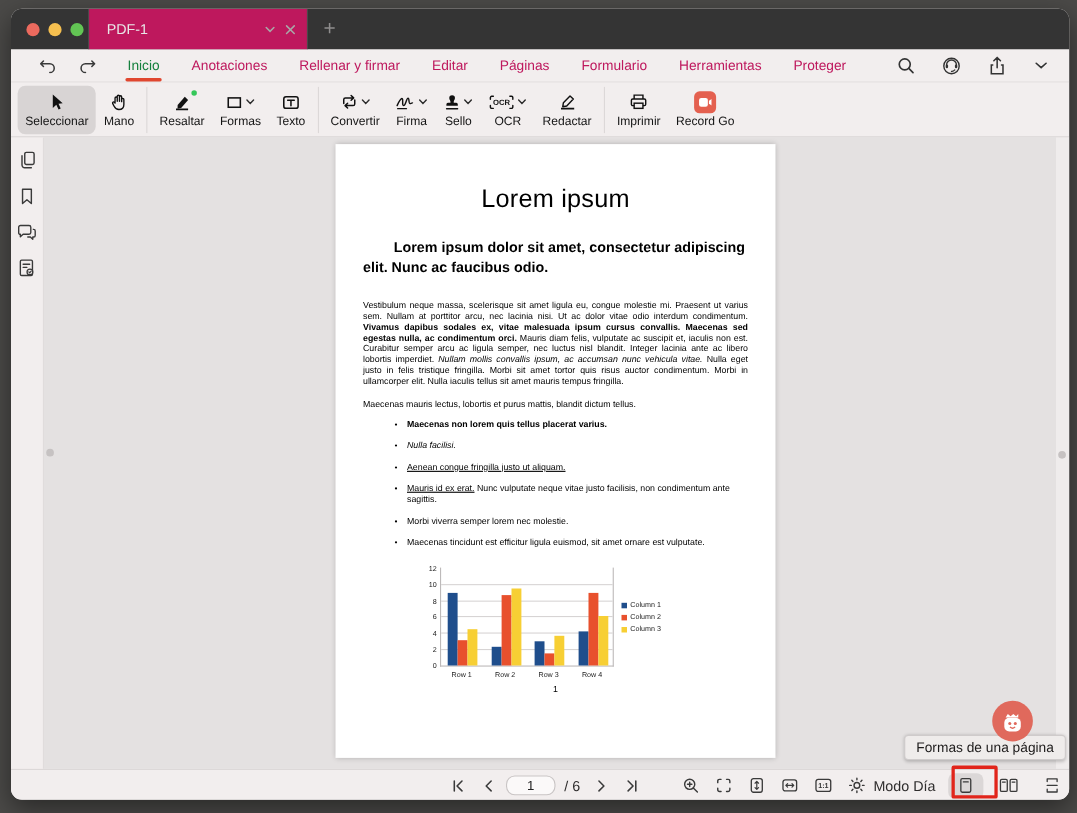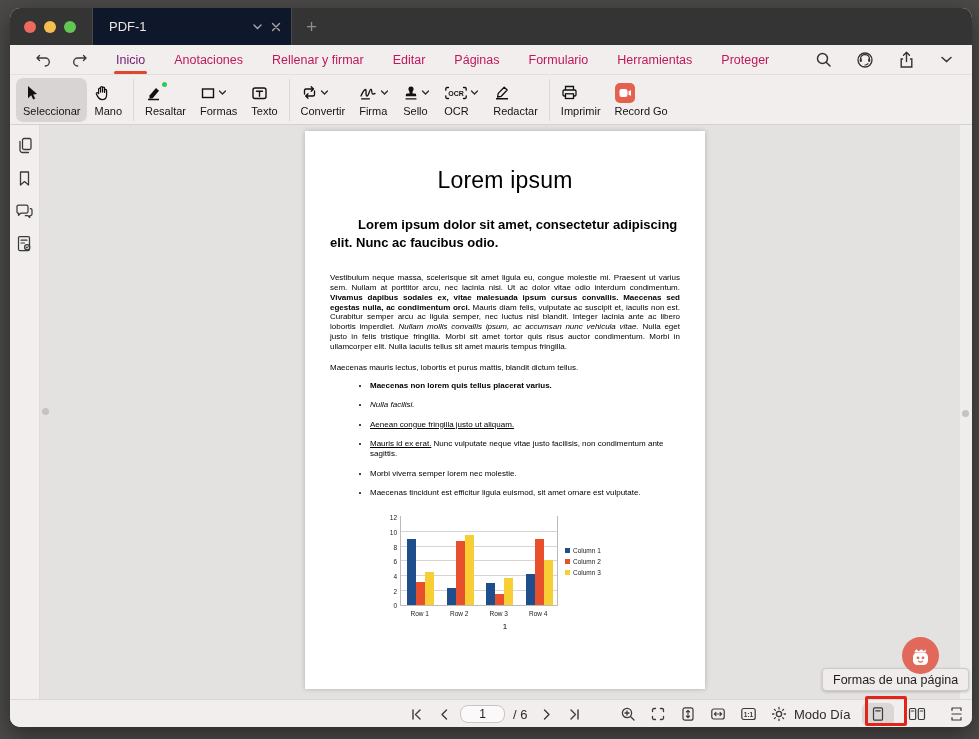--- a/index.html
+++ b/index.html
@@ -6,42 +6,42 @@
   html,body { width:979px; height:739px; background:#4B4A48; overflow:hidden;
               font-family:"Liberation Sans", sans-serif; }
   .window { position:absolute; left:10px; top:8px; width:962px; height:719px;
             background:#F2EEEE; border-radius:10px; overflow:hidden;
             box-shadow:0 8px 24px rgba(0,0,0,.45); display:flex; flex-direction:column; }
 
   
   .titlebar { height:37px; background:#343434; display:flex; align-items:center; flex:none; }
   .traffic { display:flex; gap:8px; margin-left:14px; width:56px; }
   .tl { width:12px; height:12px; border-radius:50%; }
-  .tab { margin-left:12px; height:37px; width:200px; background:#0f172a;
+  .tab { margin-left:0; height:37px; width:200px; background:#be185d;
          border-left:1px solid #4A4A4A; border-right:1px solid #4A4A4A;
          display:flex; align-items:center; padding:0 10px 0 16px; }
   .tab-title { color:#E8E6E6; font-size:13px; flex:1; }
   .tab-ico { color:#A9A7A7; display:flex; align-items:center; margin-left:8px; }
   .newtab { color:#8F8D8D; font-size:19px; margin-left:14px; line-height:1; }
 
   
   .menubar { height:30px; background:#F2EEEE; display:flex; align-items:center;
              border-bottom:1px solid #E3DFDF; flex:none; position:relative; }
   .hist { display:flex; gap:18px; margin-left:24px; color:#8F8B8B; }
   .menu-tabs { display:flex; margin-left:26px; gap:25px; }
   .mtab { font-size:12.5px; color:#be185d; padding:6px 2px; position:relative; white-space:nowrap; }
-  .mtab.active { color:#701a75; }
+  .mtab.active { color:#15803d; }
   .mtab.active::after { content:""; position:absolute; left:0; right:0; bottom:-1px;
                         height:3px; border-radius:2px; background:#E0462F; }
   .menu-right { position:absolute; right:18px; display:flex; gap:24px; color:#333; align-items:center; }
 
   
   .toolbar { height:50px; background:#F2EEEE; border-bottom:1px solid #D5D1D1;
              display:flex; align-items:center; padding:0 6px; flex:none; }
-  .tool { display:flex; flex-direction:column; align-items:flex-start; justify-content:center;
+  .tool { display:flex; flex-direction:column; align-items:center; justify-content:center;
           padding:3px 7px; border-radius:7px; height:44px; color:#141414; }
   .tool.active { background:#D8D4D4; }
   .tool .ico-row { height:20px; display:flex; align-items:center; gap:2px; position:relative; }
   .tool .lbl { font-size:11px; margin-top:2px; white-space:nowrap; }
   .tdiv { width:1px; height:42px; background:#DCD8D8; margin:0 4px; flex:none; }
   .chev { color:#2c2c2c; }
   .greendot { position:absolute; right:-4px; top:-1px; width:5px; height:5px; border-radius:50%; background:#35C759; }
   .badge { width:20px; height:20px; border-radius:5px; display:flex; align-items:center; justify-content:center; }
 
   

